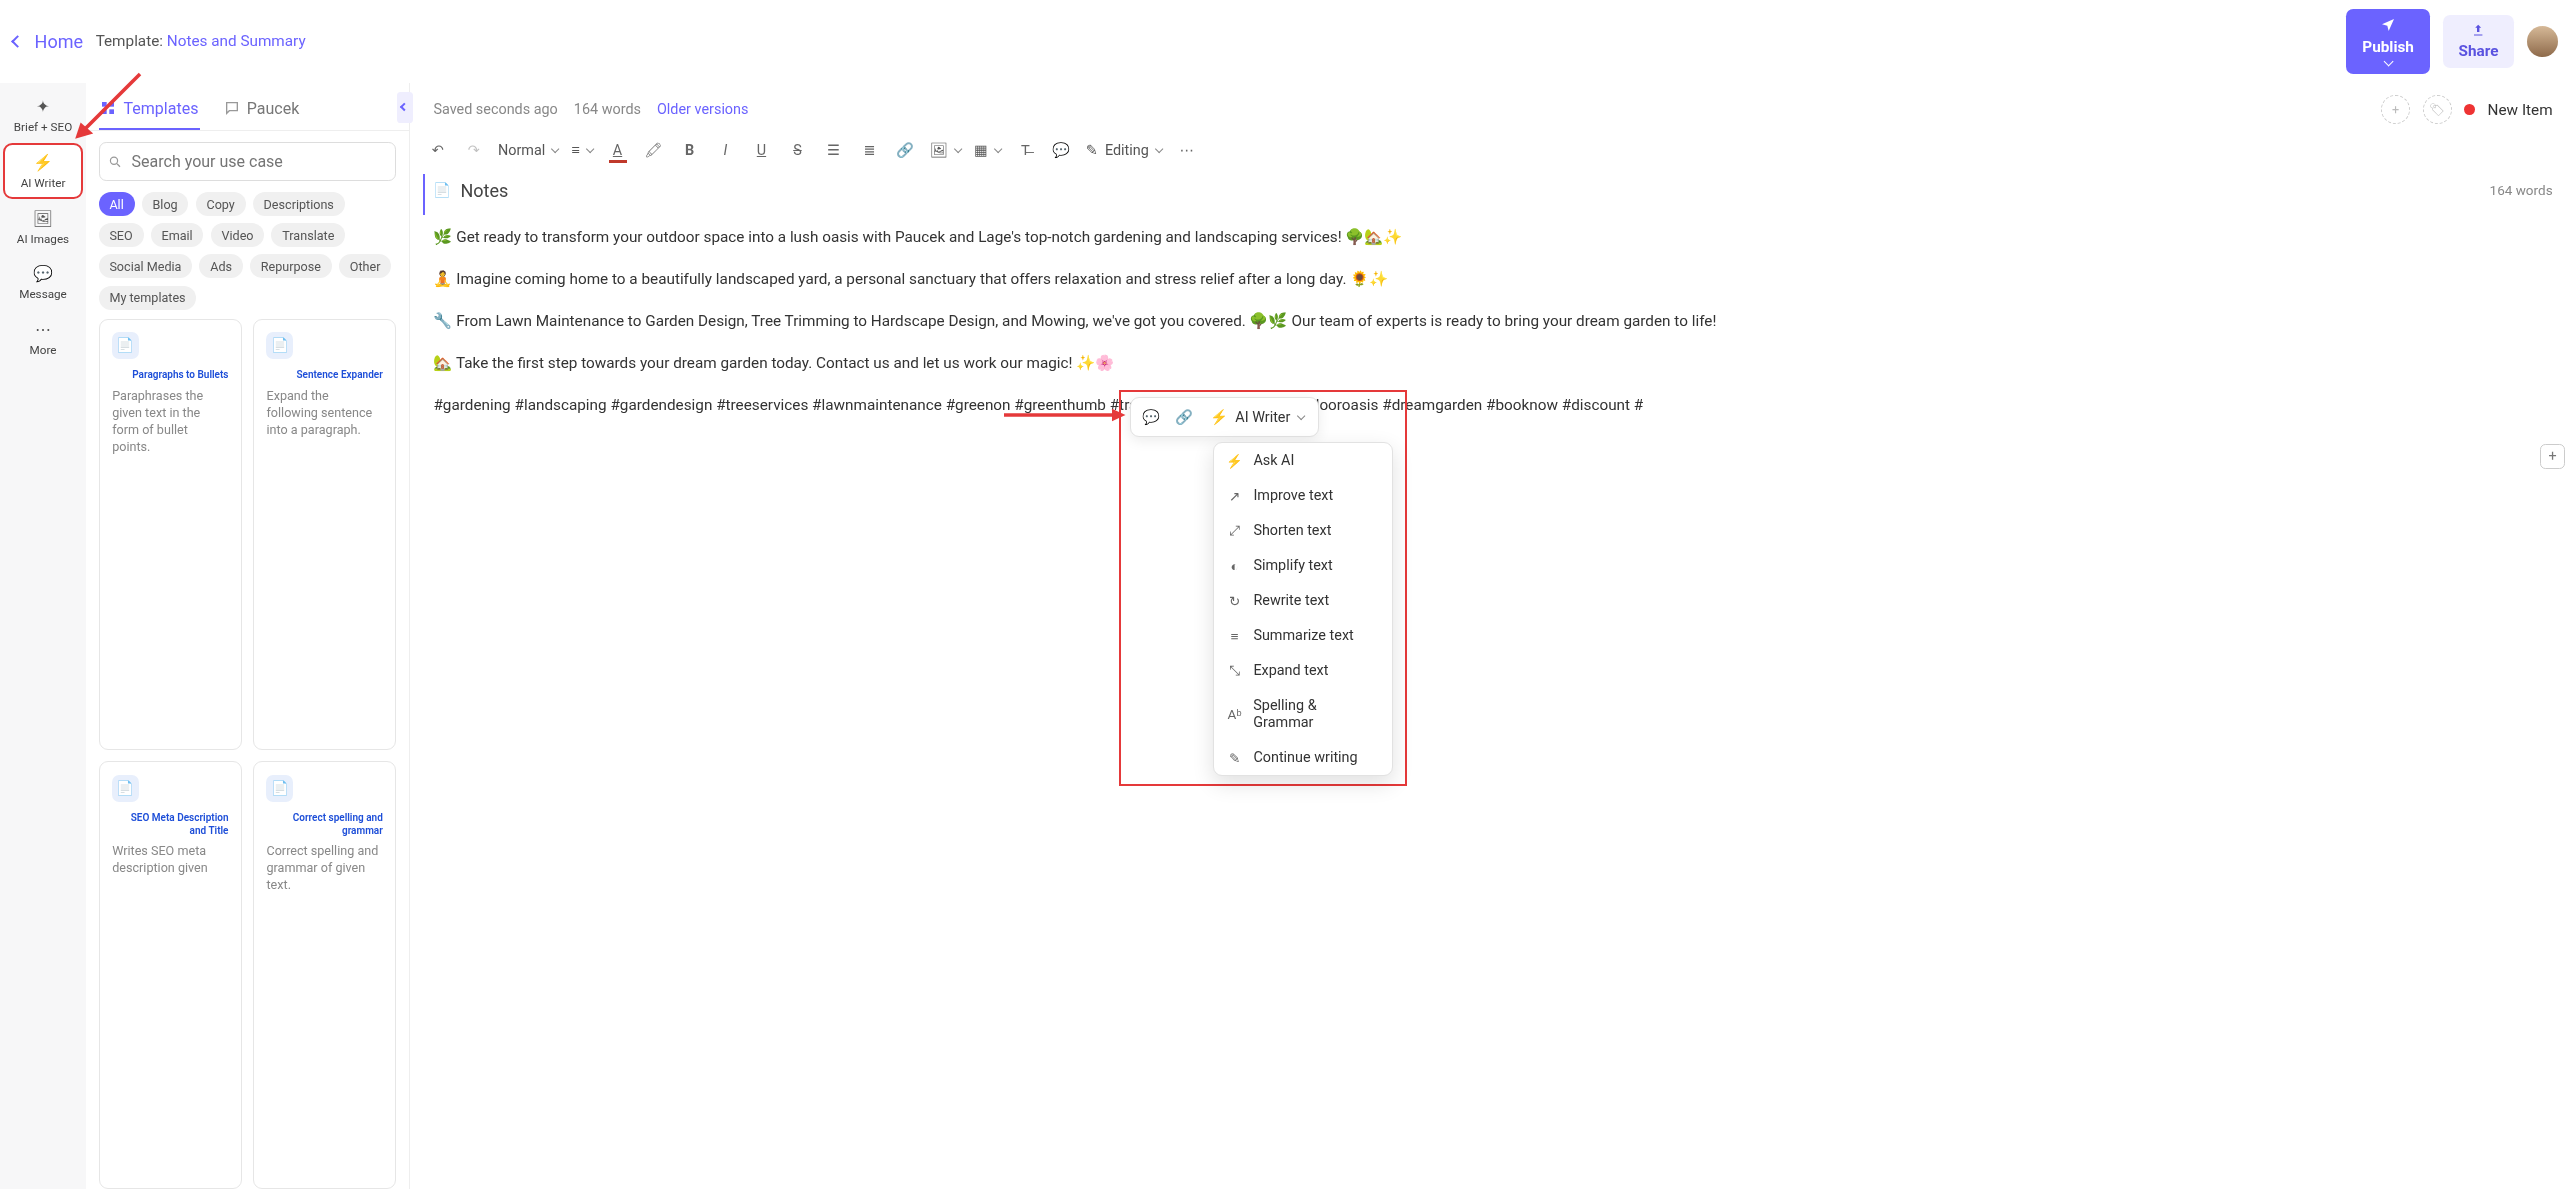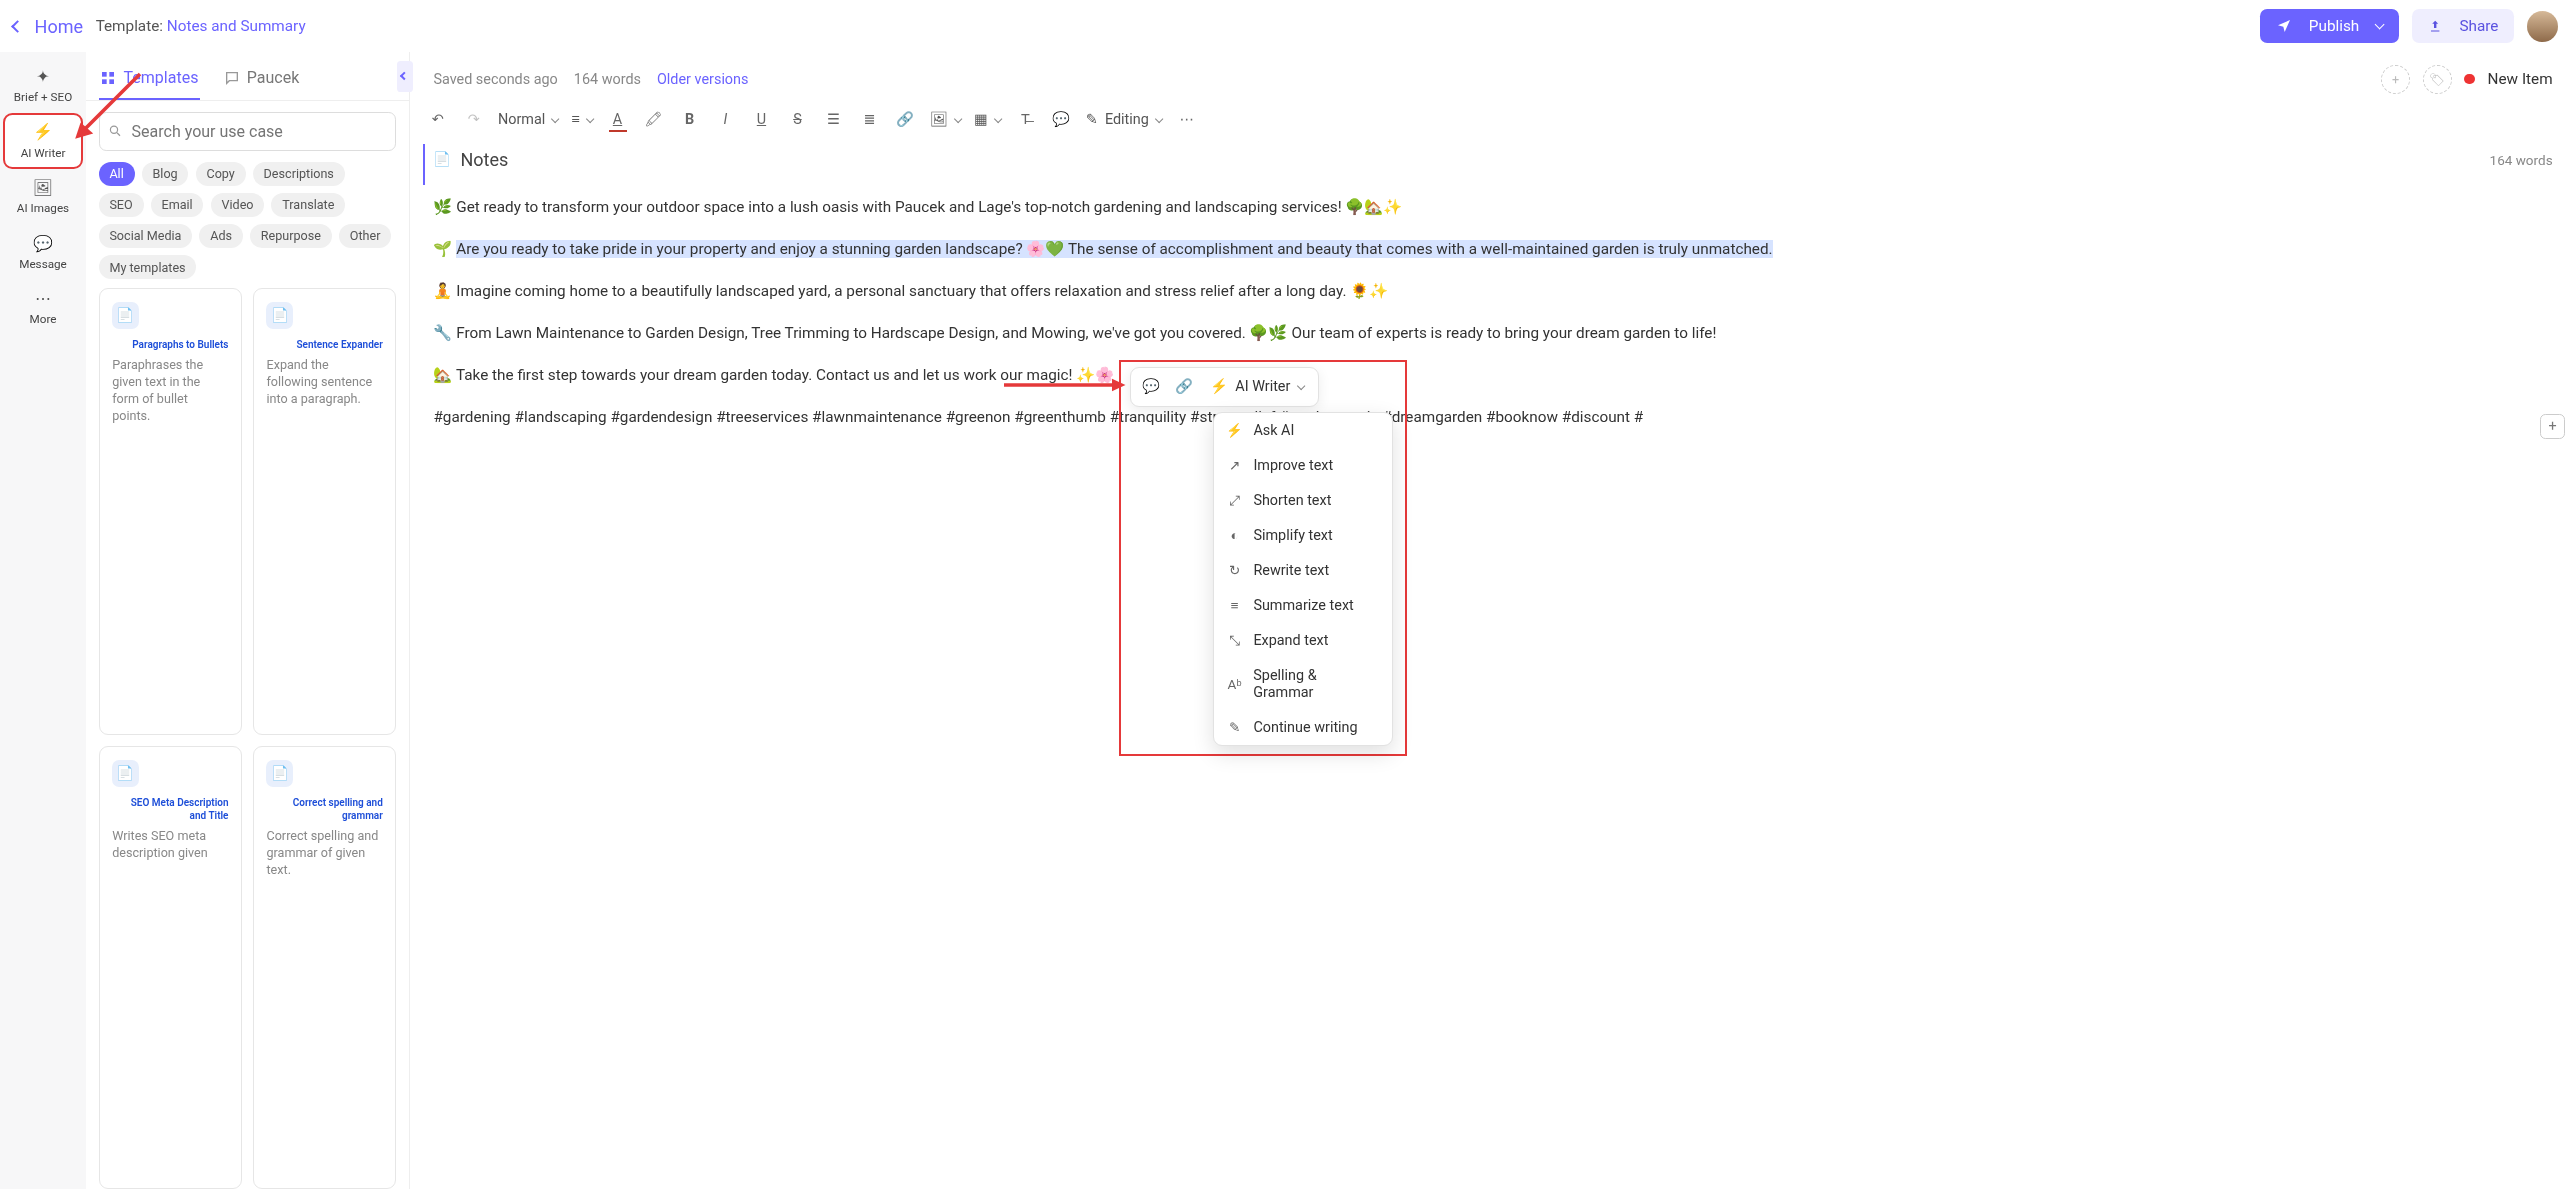--- a/index.html
+++ b/index.html
@@ -4,21 +4,21 @@
 <style>
 * { margin:0; padding:0; box-sizing:border-box; font-family:-apple-system,BlinkMacSystemFont,"Segoe UI",Roboto,sans-serif; }
 body { background:#fff; color:#333; overflow:hidden; }
 .app { display:flex; flex-direction:column; height:100vh; }
 .topbar { display:flex; align-items:center; padding:9px 18px 9px 12.6px; gap:12.6px; }
 .home-btn { display:flex; align-items:center; gap:13px; color:#6b63ff; font-size:18px; cursor:pointer; }
 .chev-left { width:9px; height:9px; border-left:2.3px solid #6b63ff; border-bottom:2.3px solid #6b63ff; transform:rotate(45deg); }
 .template-line { font-size:15.3px; color:#555; }
 .template-line .linkish { color:#6b63ff; }
 .spacer { flex:1; }
-.btn { display:flex; align-items:center; gap:17px; padding:8px 16px; border-radius:7.2px; font-size:15.3px; font-weight:400; cursor:pointer; }
+.btn { display:flex; align-items:center; gap:5px; padding:8px 16px; border-radius:7.2px; font-size:15.3px; font-weight:700; cursor:pointer;flex-direction:column; }
 .publish { background:#6b63ff; color:#fff; }
 .share { background:#efeefe; color:#5a52e0; }
 .chev-down { width:7.2px; height:7.2px; border-right:1.8px solid currentColor; border-bottom:1.8px solid currentColor; transform:rotate(45deg); margin-top:-2.7px; }
 .avatar { width:31px; height:31px; border-radius:50%; background:linear-gradient(#d6b998,#8e6a4a); }
 .main { display:flex; flex:1; min-height:0; }
 .leftrail { width:86px; background:#f7f7f8; display:flex; flex-direction:column; align-items:center; padding-top:7.2px; gap:3.6px; }
 .rail-item { display:flex; flex-direction:column; align-items:center; gap:3.6px; padding:7.2px 3.6px; width:76px; border-radius:7.2px; cursor:pointer; font-size:11.7px; color:#444; text-align:center; }
 .rail-item.sel { background:#fff; outline:2.7px solid #e5393a; }
 .rail-ico { width:20px; height:20px; display:flex; align-items:center; justify-content:center; font-size:16px; color:#555; }
 .sidepanel { width:324px; border-right:0.9px solid #eee; display:flex; flex-direction:column; background:#fff; position:relative; min-height:0; }
@@ -254,21 +254,20 @@
       </div>
 
       <div class="doc">
         <div class="doc-title-row">
           <span>📄</span>
           <span class="doc-title">Notes</span>
           <span class="wc-right">164 words</span>
         </div>
 
         <p class="para">🌿 Get ready to transform your outdoor space into a lush oasis with Paucek and Lage's top-notch gardening and landscaping services! 🌳🏡✨</p>
-        <p class="para"><span>🌱 </span><span class="hl">Are you ready to take pride in your property and enjoy a stunning garden landscape? 🌸💚 The sense of accomplishment and beauty that comes with a well-maintained garden is truly unmatched.</span></p>
         <p class="para">🧘 Imagine coming home to a beautifully landscaped yard, a personal sanctuary that offers relaxation and stress relief after a long day. 🌻✨</p>
         <p class="para">🔧 From Lawn Maintenance to Garden Design, Tree Trimming to Hardscape Design, and Mowing, we've got you covered. 🌳🌿 Our team of experts is ready to bring your dream garden to life!</p>
         <p class="para">🏡 Take the first step towards your dream garden today. Contact us and let us work our magic! ✨🌸</p>
         <p class="para">#gardening #landscaping #gardendesign #treeservices #lawnmaintenance #greenon #greenthumb #tranquility #stressrelief #outdooroasis #dreamgarden #booknow #discount #</p>
 
         <div class="add-side">+</div>
 
         <div class="float-bar">
           <div class="fb-btn">💬</div>
           <div class="fb-btn">🔗</div>

